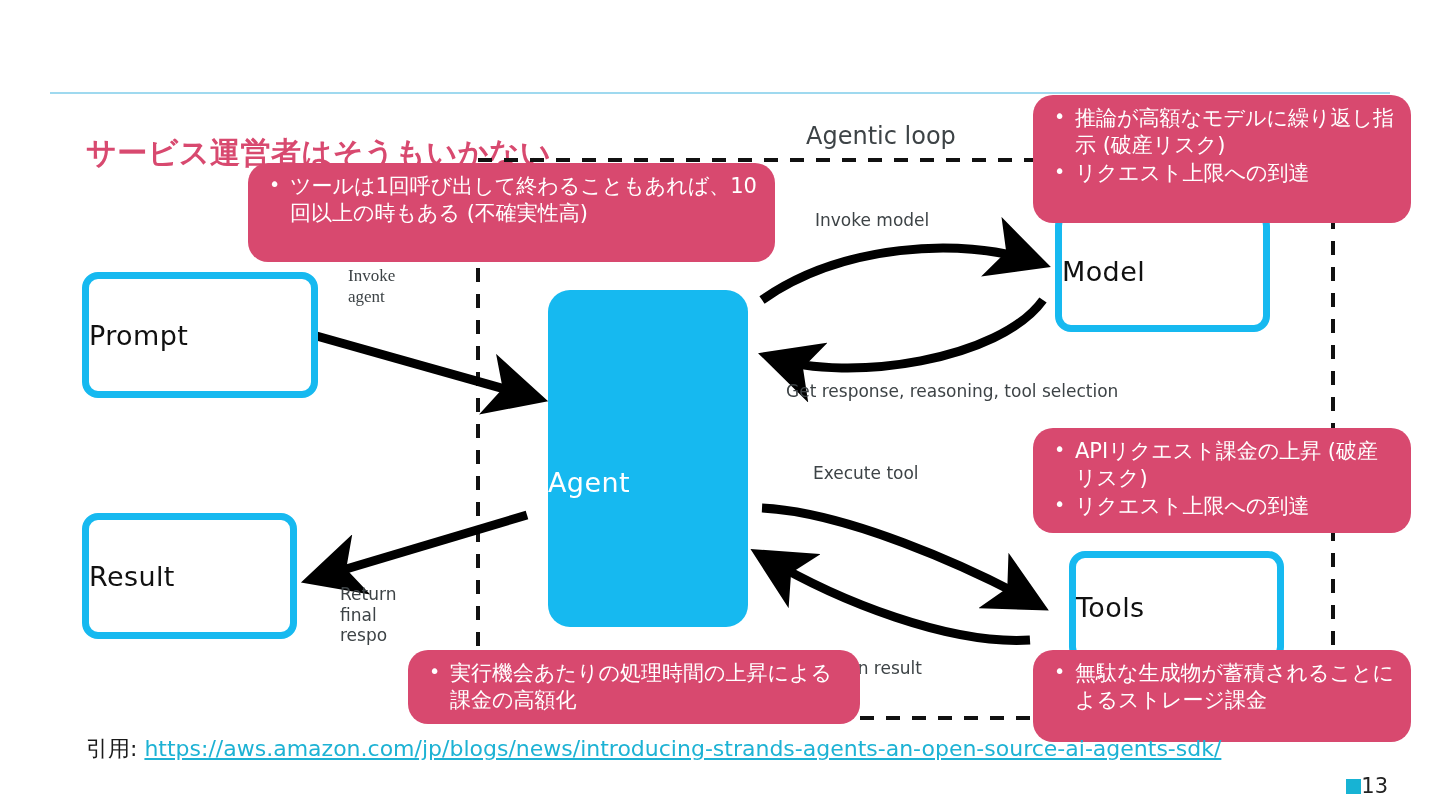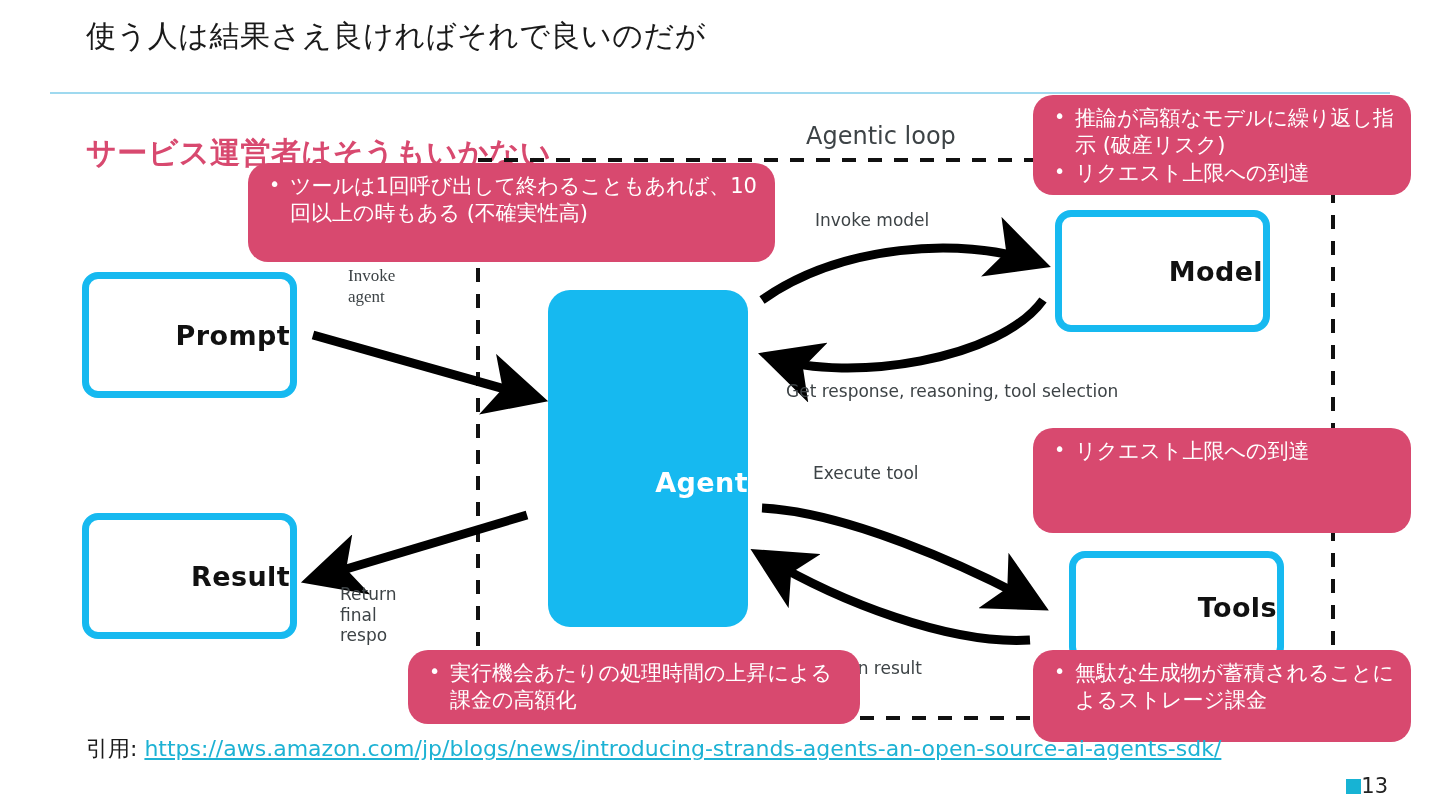--- a/index.html
+++ b/index.html
@@ -28,31 +28,31 @@
     letter-spacing:.5px;white-space:nowrap;margin-top:28px;
   }
 
   
   .diagram{position:absolute;left:0;top:0;width:1440px;height:810px;}
   .dgsvg{position:absolute;left:0;top:0;}
 
   
   .node{
     position:absolute;box-sizing:border-box;
-    display:flex;align-items:center;justify-content:flex-end;
-    font-weight:700;letter-spacing:.4px;
+    display:flex;align-items:center;justify-content:flex-start;
+    font-weight:400;letter-spacing:.4px;
   }
   .node-outline{
     border:7px solid #16b9f0;border-radius:16px;background:#ffffff;
     color:#111111;font-size:27px;
   }
   .node-filled{
     background:#16b9f0;border-radius:22px;color:#ffffff;font-size:27px;
   }
-  #node-prompt{left:82px;top:272px;width:215px;height:126px;}
+  #node-prompt{left:82px;top:272px;width:236px;height:126px;}
   #node-result{left:82px;top:513px;width:215px;height:126px;}
   #node-model{left:1055px;top:210px;width:215px;height:122px;}
   #node-tools{left:1069px;top:551px;width:215px;height:112px;}
   #node-agent{left:548px;top:290px;width:200px;height:337px;}
   #node-agent span{position:relative;top:24px;}
 
   
   .edge-label{
     position:absolute;color:#3d4346;font-size:17px;
     font-family:"DejaVu Sans","Liberation Sans",sans-serif;
@@ -74,21 +74,21 @@
     padding:10px 14px 10px 12px;
   }
   .callout ul{margin:0;padding:0;list-style:none;}
   .callout li{
     position:relative;padding-left:30px;margin:0 0 1px 0;
   }
   .callout li::before{
     content:"•";position:absolute;left:9px;top:-1px;
     font-size:19px;line-height:1.35;color:#ffffff;
   }
-  #callout-topright{left:1033px;top:95px;width:378px;height:100px;}
+  #callout-topright{left:1033px;top:95px;width:378px;height:128px;}
   #callout-tools-loop{left:248px;top:163px;width:527px;height:99px;}
   #callout-api-cost{left:1033px;top:428px;width:378px;height:105px;}
   #callout-storage{left:1033px;top:650px;width:378px;height:92px;}
   #callout-runtime{left:408px;top:650px;width:452px;height:74px;}
 
   
   .footer{
     position:absolute;left:86px;top:734px;
     font-size:22px;color:#1a1a1a;white-space:nowrap;
   }
@@ -100,21 +100,20 @@
     display:flex;align-items:center;gap:0;
   }
   .page-square{width:15px;height:15px;background:#17b3d4;}
   .page-num{font-size:21px;color:#222;}
 </style>
 </head>
 <body>
 
 <div class="slide">
 
-  <div class="slide-title">使う人は結果さえ良ければそれで良いのだが</div>
   <div class="title-rule"></div>
   <div class="subtitle">サービス運営者はそうもいかない</div>
 
   <div class="diagram">
     <svg class="dgsvg" width="1440" height="810" viewBox="0 0 1440 810">
       <defs>
         <marker id="ah" viewBox="0 0 12 12" refX="9" refY="6" markerWidth="7" markerHeight="7" orient="auto-start-reverse">
           <path d="M0,0 L12,6 L0,12 L3,6 z" fill="#000000"></path>
         </marker>
       </defs>
@@ -182,20 +181,21 @@
 
   <div class="callout" id="callout-topright">
     <ul>
       <li>推論が高額なモデルに繰り返し指示 (破産リスク)</li>
       <li>リクエスト上限への到達</li>
     </ul>
   </div>
 
   <div class="callout" id="callout-api-cost">
     <ul>
+      <li>APIリクエスト課金の上昇 (破産リスク)</li>
       <li>リクエスト上限への到達</li>
     </ul>
   </div>
 
   <div class="callout" id="callout-storage">
     <ul>
       <li>無駄な生成物が蓄積されることによるストレージ課金</li>
     </ul>
   </div>
 

